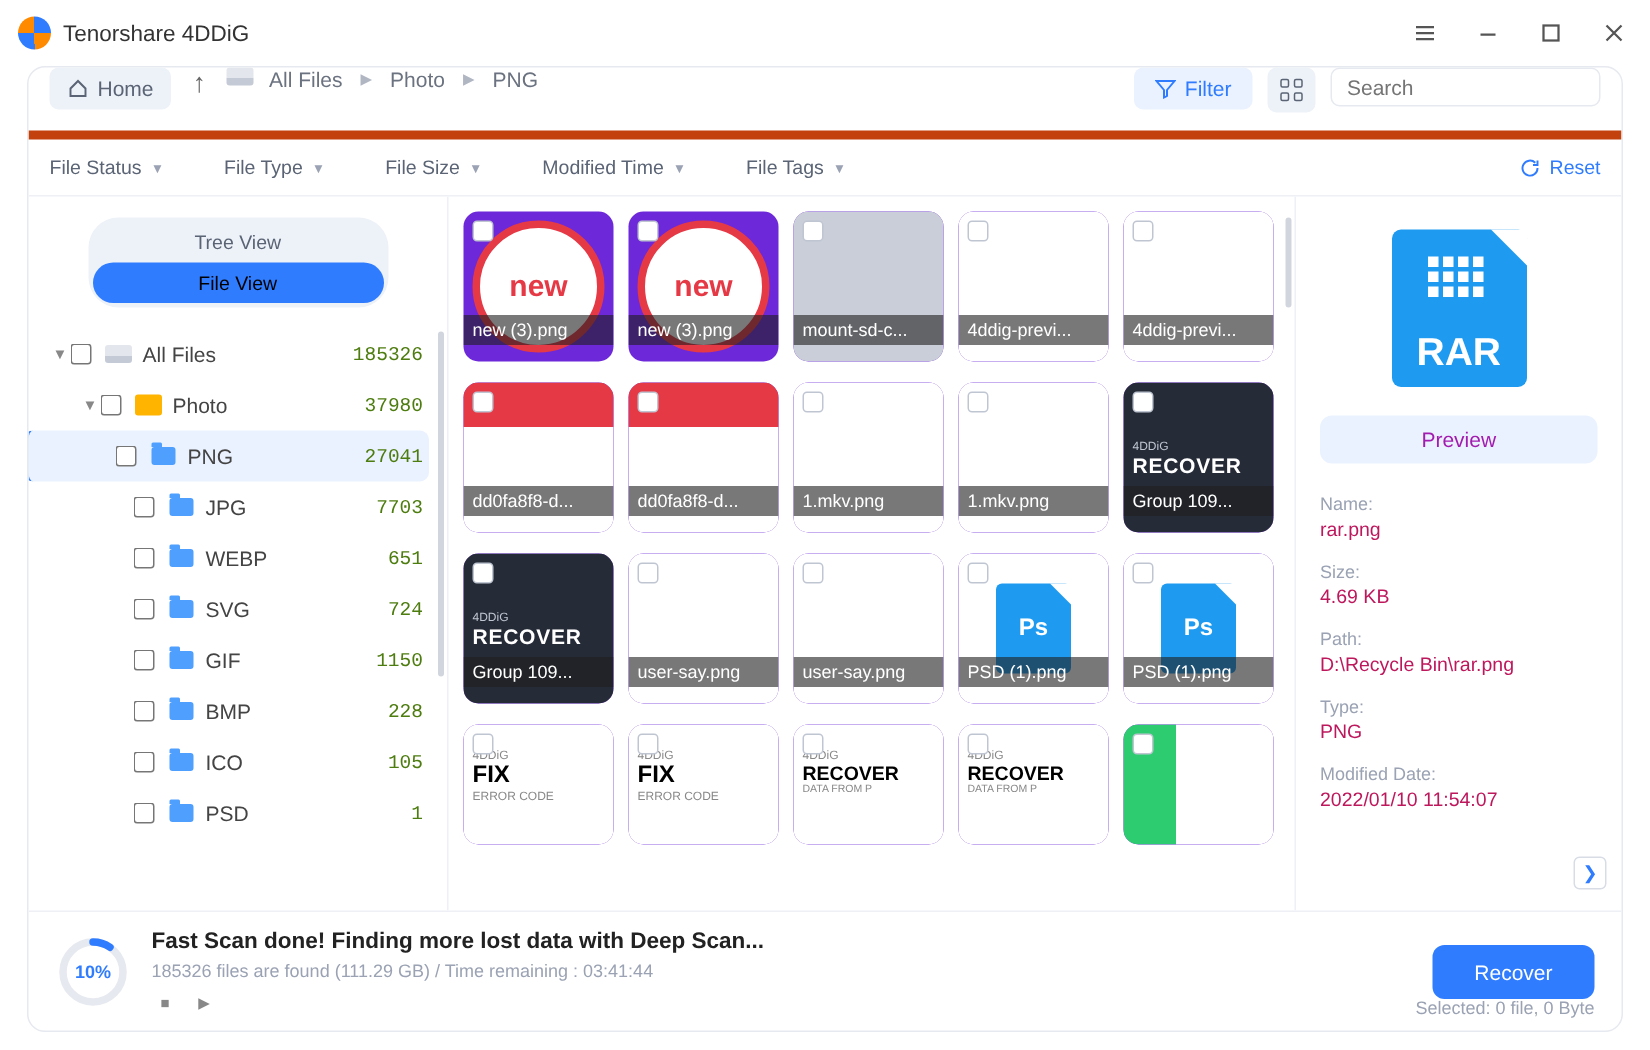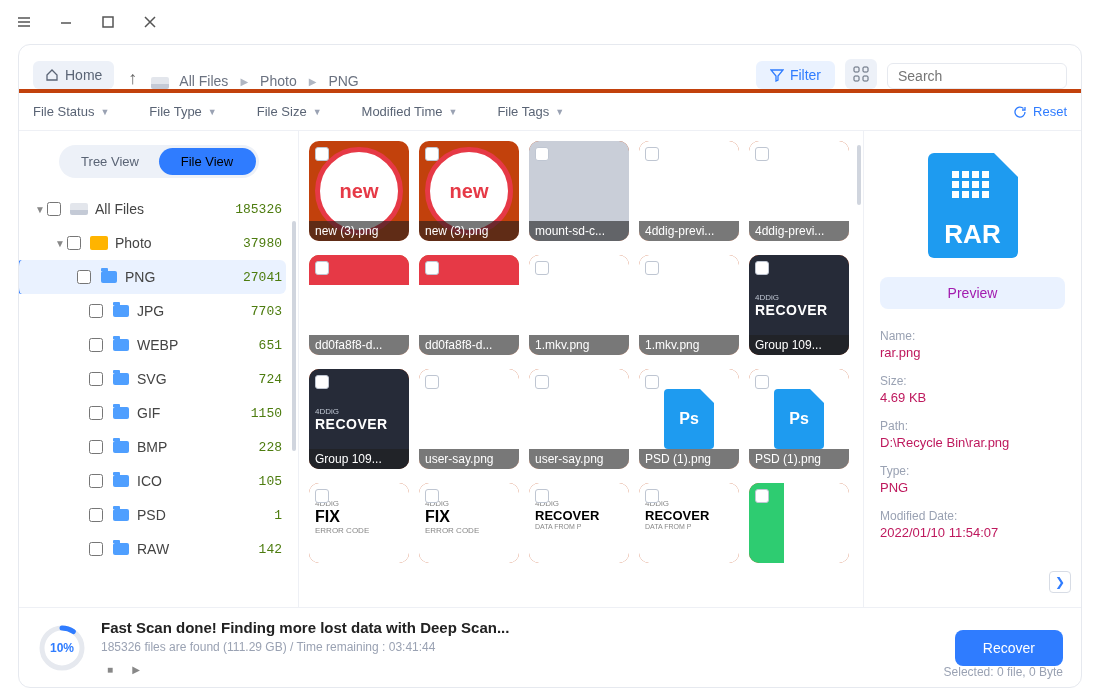--- a/index.html
+++ b/index.html
@@ -8,63 +8,63 @@
 .titlebar { height: 44px; display: flex; align-items: center; padding: 0 12px; justify-content: space-between; }
 .titlebar-left { display: flex; align-items: center; gap: 8px; }
 .logo { width: 22px; height: 22px; border-radius: 50%; background: conic-gradient(#2f7cff 0 25%, #ff8a00 25% 50%, #2f7cff 50% 75%, #ff8a00 75% 100%); }
 .app-title { font-size: 15px; color: #333; }
 .win-controls { display: flex; gap: 18px; align-items: center; }
 .win-controls span { width: 24px; height: 24px; display: flex; align-items: center; justify-content: center; cursor: pointer; color: #555; }
 .win-controls svg { width: 14px; height: 14px; }
 
 .main-area { flex: 1; margin: 0 18px 12px 18px; border: 1px solid #e6e9ef; border-radius: 12px; display: flex; flex-direction: column; overflow: hidden; background: #fff; }
 
-.toolbar { height: 48px; display: flex; align-items: flex-end; padding: 0 14px; gap: 10px; border-bottom: 4px solid #c2410c; }
+.toolbar { height: 48px; display: flex; align-items: flex-start; padding: 0 14px; gap: 10px; border-bottom: 6px solid #c2410c; }
 .home-btn { display: flex; align-items: center; gap: 6px; background: #edf1f8; border-radius: 6px; padding: 6px 12px; cursor: pointer; color: #5a6475; font-size: 14px; }
 .up-btn { padding: 0 4px; cursor: pointer; color: #666; font-size: 18px; }
 .breadcrumb { display: flex; align-items: center; gap: 12px; font-size: 14px; color: #6b7280; }
 .breadcrumb .crumb { cursor: pointer; }
 .breadcrumb .sep { color: #b0b6c2; font-size: 10px; }
 .spacer { flex: 1; }
 .filter-btn { display: flex; align-items: center; gap: 6px; color: #2f7cff; background: #eaf2ff; border-radius: 6px; padding: 6px 14px; cursor: pointer; font-size: 14px; }
 .view-toggle { width: 32px; height: 30px; display: flex; align-items: center; justify-content: center; cursor: pointer; color: #5a6475; border-radius: 6px; background: #edf1f8; }
 .search-box { display: flex; align-items: center; border: 1px solid #e6e9ef; border-radius: 6px; padding: 4px 10px; width: 180px; }
 .search-box input { border: none; outline: none; flex: 1; font-size: 14px; color: #555; background: transparent; }
 
 .filter-row { height: 38px; display: flex; align-items: center; padding: 0 14px; gap: 40px; font-size: 13px; color: #5a6475; border-bottom: 1px solid #eef0f5; position: relative; }
 .filter-chip { display: flex; align-items: center; gap: 6px; cursor: pointer; }
 .reset-btn { position: absolute; right: 14px; display: flex; align-items: center; gap: 6px; color: #2f7cff; cursor: pointer; }
 
 .content { flex: 1; display: flex; overflow: hidden; }
 .sidebar { width: 280px; border-right: 1px solid #eef0f5; padding: 10px 12px; overflow-y: auto; position: relative; }
-.view-switch { display: flex; background: #edf1f8; border-radius: 20px; padding: 3px; margin: 4px auto 14px; width: 200px; }
+.view-switch { display: flex; background: #edf1f8; border-radius: 20px; padding: 3px; margin: 4px auto 14px; width: 200px; flex-direction: column; }
 .view-switch div { flex: 1; text-align: center; padding: 6px 0; font-size: 13px; border-radius: 20px; cursor: pointer; color: #5a6475; }
 .view-switch .active { background: #2f7cff; color: #000000; }
 .tree { font-size: 14px; color: #333; }
 .tree-row { display: flex; align-items: center; height: 34px; padding: 0 4px; border-radius: 6px; cursor: pointer; }
 .tree-row.selected { background: #eaf2ff; border-left: 3px solid #2f7cff; margin-left: -15px; padding-left: 12px; }
 .tree-row .caret { width: 12px; font-size: 10px; color: #888; }
 .tree-row input[type=checkbox] { margin-right: 8px; width: 14px; height: 14px; }
 .tree-row .ticon { width: 20px; margin-right: 6px; display: flex; align-items: center; justify-content: center; }
 .tree-row .label { flex: 1; color: #444; }
 .tree-row .count { color: #4d7c0f; font-size: 13px; font-family: Liberation Mono, monospace; }
 .tree-row.level1 { padding-left: 24px; }
 .tree-row.level2 { padding-left: 58px; }
 .folder-ico { width: 16px; height: 12px; background: #4f9fff; border-radius: 2px; display: inline-block; position: relative; }
 .folder-ico::before { content: ''; position: absolute; top: -3px; left: 0; width: 7px; height: 3px; background: #4f9fff; border-radius: 1px 1px 0 0; }
 .img-ico { width: 18px; height: 14px; background: #ffb400; border-radius: 2px; display: inline-block; position: relative; }
 .disk-ico { width: 18px; height: 12px; background: linear-gradient(#e3e6ec 60%, #c4cad6 60%); border-radius: 2px; display: inline-block; }
 .scroll-ind { position: absolute; right: 2px; top: 90px; width: 4px; height: 230px; background: #d0d5de; border-radius: 2px; }
 
 .grid-wrap { flex: 1; overflow-y: auto; padding: 10px 6px 10px 10px; position: relative; }
 .grid { display: grid; grid-template-columns: repeat(5, 100px); gap: 14px 10px; }
-.thumb { width: 100px; height: 100px; border-radius: 10px; background: #c2410c; position: relative; overflow: hidden; cursor: pointer; }
+.thumb { width: 100px; height: 100px; border-radius: 10px; background: #6d28d9; position: relative; overflow: hidden; cursor: pointer; }
 .thumb.cut { height: 80px; }
 .thumb .chk { position: absolute; top: 6px; left: 6px; width: 14px; height: 14px; background: #fff; border: 1.5px solid #bfc6d2; border-radius: 3px; z-index: 2; }
-.thumb .cap { position: absolute; bottom: 0; left: 0; right: 0; background: rgba(30,30,30,0.60); color: #fff; font-size: 12px; padding: 3px 6px; white-space: nowrap; overflow: hidden; text-overflow: ellipsis; }
+.thumb .cap { position: absolute; bottom: 11px; left: 0; right: 0; background: rgba(30,30,30,0.60); color: #fff; font-size: 12px; padding: 3px 6px; white-space: nowrap; overflow: hidden; text-overflow: ellipsis; }
 .new-badge { position: absolute; inset: 6px; border: 5px solid #e63946; border-radius: 50%; display: flex; align-items: center; justify-content: center; color: #e63946; font-weight: 700; font-size: 20px; background: #fff; }
 .recover-bg { position: absolute; inset: 0; background: #262b38; color: #fff; display: flex; flex-direction: column; justify-content: center; padding: 6px; }
 .recover-bg .lg { font-size: 8px; color: #bfc6d2; }
 .recover-bg .big { font-size: 14px; font-weight: 700; letter-spacing: 0.5px; }
 .white-bg { position: absolute; inset: 0; background: #fff; }
 .psd-bg { position: absolute; inset: 0; background: #fff; display: flex; align-items: center; justify-content: center; }
 .psd-file { width: 50px; height: 60px; background: #1e9bf0; border-radius: 4px; display: flex; align-items: center; justify-content: center; color: #fff; font-weight: 700; font-size: 16px; position: relative; }
 .psd-file::before { content: ''; position: absolute; top: 0; right: 0; border-style: solid; border-width: 0 14px 14px 0; border-color: transparent #fff transparent transparent; }
 
 .preview-pane { width: 218px; border-left: 1px solid #eef0f5; padding: 14px 16px; display: flex; flex-direction: column; font-size: 13px; color: #333; position: relative; }
@@ -92,20 +92,24 @@
 .selected-info { position: absolute; right: 18px; bottom: 8px; font-size: 12px; color: #9aa2b3; }
 
 .grid-scroll { position: absolute; right: 2px; top: 14px; width: 4px; height: 60px; background: #d0d5de; border-radius: 2px; }
 </style>
 </head>
 <body>
 
 <div class="window">
 
   <div class="titlebar">
+    <div class="titlebar-left">
+      <span class="logo"></span>
+      <span class="app-title">Tenorshare 4DDiG</span>
+    </div>
     <div class="win-controls">
       <span>
           <svg viewBox="0 0 14 14">
             <path d="M1 3h12M1 7h12M1 11h12" stroke="#555" stroke-width="1.5" fill="none"></path>
           </svg>
         </span>
       <span>
           <svg viewBox="0 0 14 14">
             <path d="M2 8h10" stroke="#555" stroke-width="1.5"></path>
           </svg>
@@ -278,28 +282,20 @@
     <span class="count">105</span>
               </div>
               <div class="tree-row level2">
                 <input type="checkbox" style="">
     <span class="ticon">
                   <span class="folder-ico"></span>
                 </span>
     <span class="label">PSD</span>
     <span class="count">1</span>
               </div>
-              <div class="tree-row level2">
-                <input type="checkbox" style="">
-    <span class="ticon">
-                  <span class="folder-ico"></span>
-                </span>
-    <span class="label">RAW</span>
-    <span class="count">142</span>
-              </div>
             </div>
         </div>
         <div class="scroll-ind"></div>
       </div>
 
       <div class="grid-wrap">
         <div class="grid" id="grid">
             <div class="thumb">
               <span class="chk"></span>
               <div class="new-badge">new</div>

